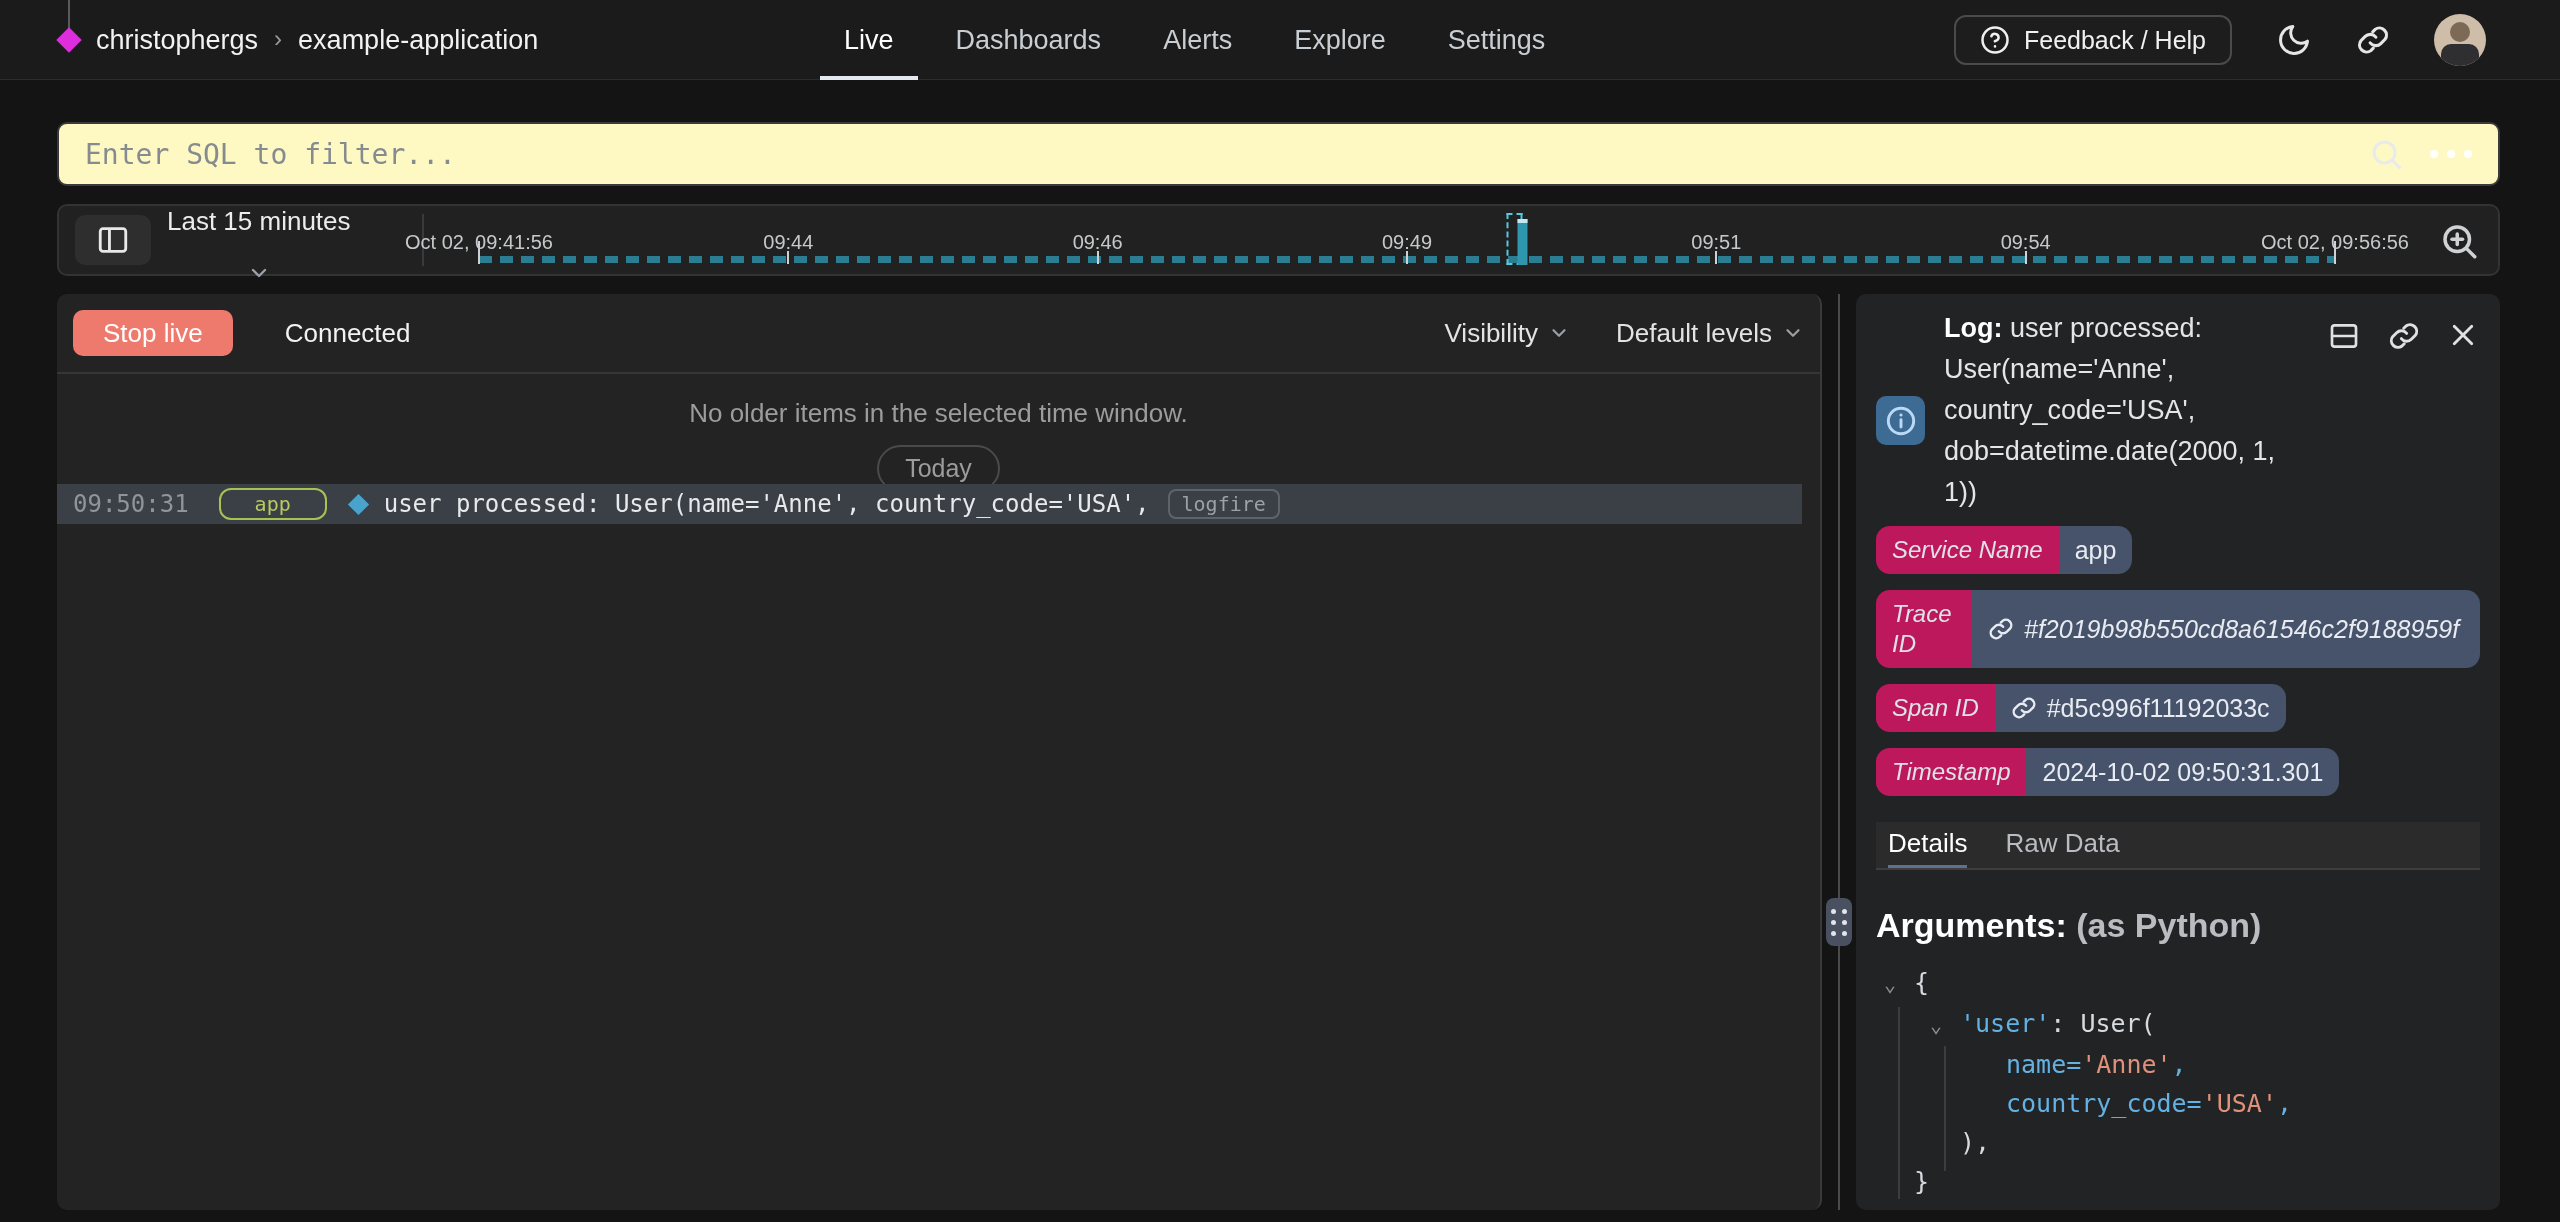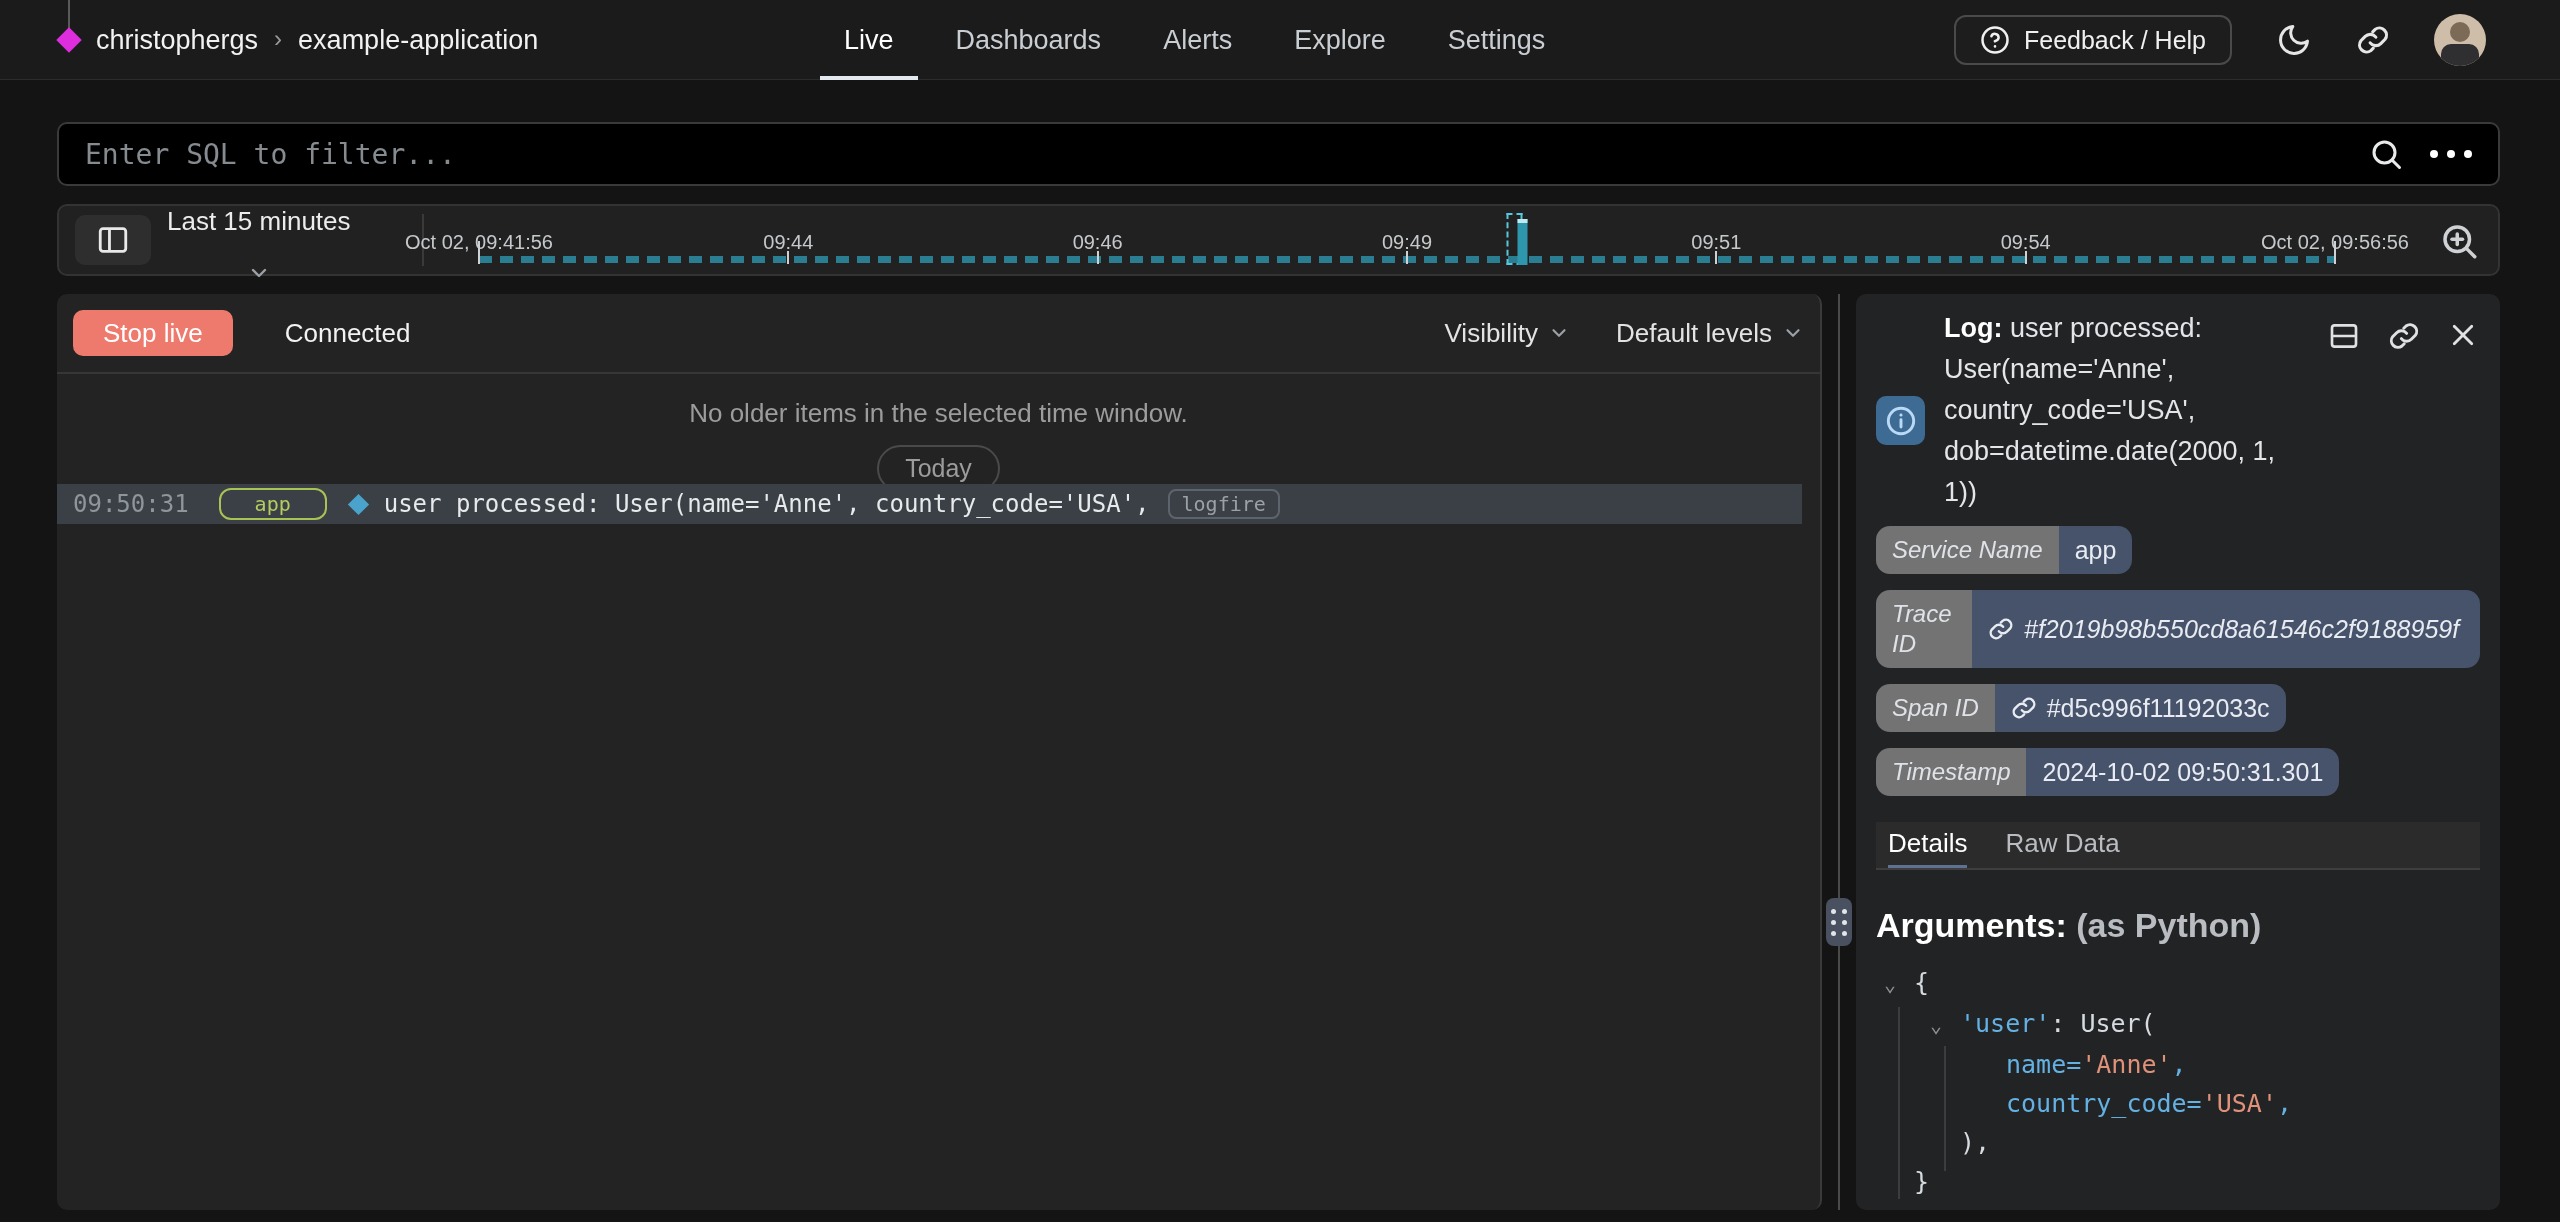--- a/index.html
+++ b/index.html
@@ -26,21 +26,21 @@
   .feedback-btn { display:flex; align-items:center; gap:14px; height:50px; padding:0 24px;
                   border:2px solid #4a4a4a; border-radius:12px; background:#1d1d1d;
                   color:#f0f0f0; font-size:25px; cursor:pointer; }
   .icon-btn { color:#e6e6e6; cursor:pointer; }
   .avatar { width:52px; height:52px; border-radius:50%; background:#cdbda9; position:relative; overflow:hidden; }
   .avatar .head { position:absolute; left:16px; top:8px; width:20px; height:20px; border-radius:50%; background:#7d6a56; }
   .avatar .body { position:absolute; left:7px; top:30px; width:38px; height:26px; border-radius:10px 10px 0 0; background:#2f2f31; }
 
   
   .filter-bar { position:absolute; left:57px; top:122px; width:2443px; height:64px;
-                background:#000000; border:2px solid #3a3a3a; border-radius:10px;
+                background:#fef9c3; border:2px solid #3a3a3a; border-radius:10px;
                 display:flex; align-items:center; padding:0 26px; }
   .filter-placeholder { flex:1; font-size:28px; color:#868b90; }
   .filter-icons { display:flex; align-items:center; gap:26px; color:#e8eaec; }
   .dots { display:flex; gap:9px; cursor:pointer; }
   .dots i { width:8px; height:8px; border-radius:50%; background:#ffffff; }
 
   
   .time-bar { position:absolute; left:57px; top:204px; width:2443px; height:72px;
               background:#212121; border:2px solid #333333; border-radius:10px; }
   .tb-toggle { position:absolute; left:16px; top:9px; width:76px; height:50px; background:#2e2e2e;
@@ -103,21 +103,21 @@
   .info-badge { position:absolute; left:20px; top:102px; width:49px; height:49px; border-radius:10px;
                 background:#3d6b94; display:flex; align-items:center; justify-content:center;
                 color:#bad9f4; }
   .dp-title { position:absolute; left:88px; top:14px; width:352px; font-size:27px; line-height:41px;
               color:#e3e6e9; }
   .dp-title b { color:#ffffff; }
   .dp-icons { position:absolute; right:22px; top:26px; display:flex; gap:28px; color:#dfe2e5; }
   .dp-icons > span { cursor:pointer; }
   .badges { padding:0 20px; display:flex; flex-direction:column; align-items:flex-start; gap:16px; }
   .badge { display:inline-flex; border-radius:14px; overflow:hidden; font-size:24px; max-width:100%; }
-  .badge-label { background:#737373; color:#dfe3e8; font-style:italic; padding:9px 16px;
+  .badge-label { background:#be185d; color:#dfe3e8; font-style:italic; padding:9px 16px;
                  display:flex; align-items:center; line-height:30px; }
   .badge-value { background:#46536b; color:#e8ecf2; padding:9px 16px; display:flex;
                  align-items:center; gap:10px; font-size:25px; }
   .badge.wide { width:100%; }
   .badge.wide .badge-label { max-width:96px; }
   .badge.wide .badge-value { flex:1;font-style:italic; }
   .dp-tabs { margin:26px 20px 0; height:48px; background:#2b2b2b; border-bottom:2px solid #3e3e3e;
              display:flex; gap:38px; padding:0 12px; }
   .dp-tab { display:flex; align-items:center; font-size:26px; color:#b9bdc1;
             border-bottom:3px solid transparent; cursor:pointer; }

